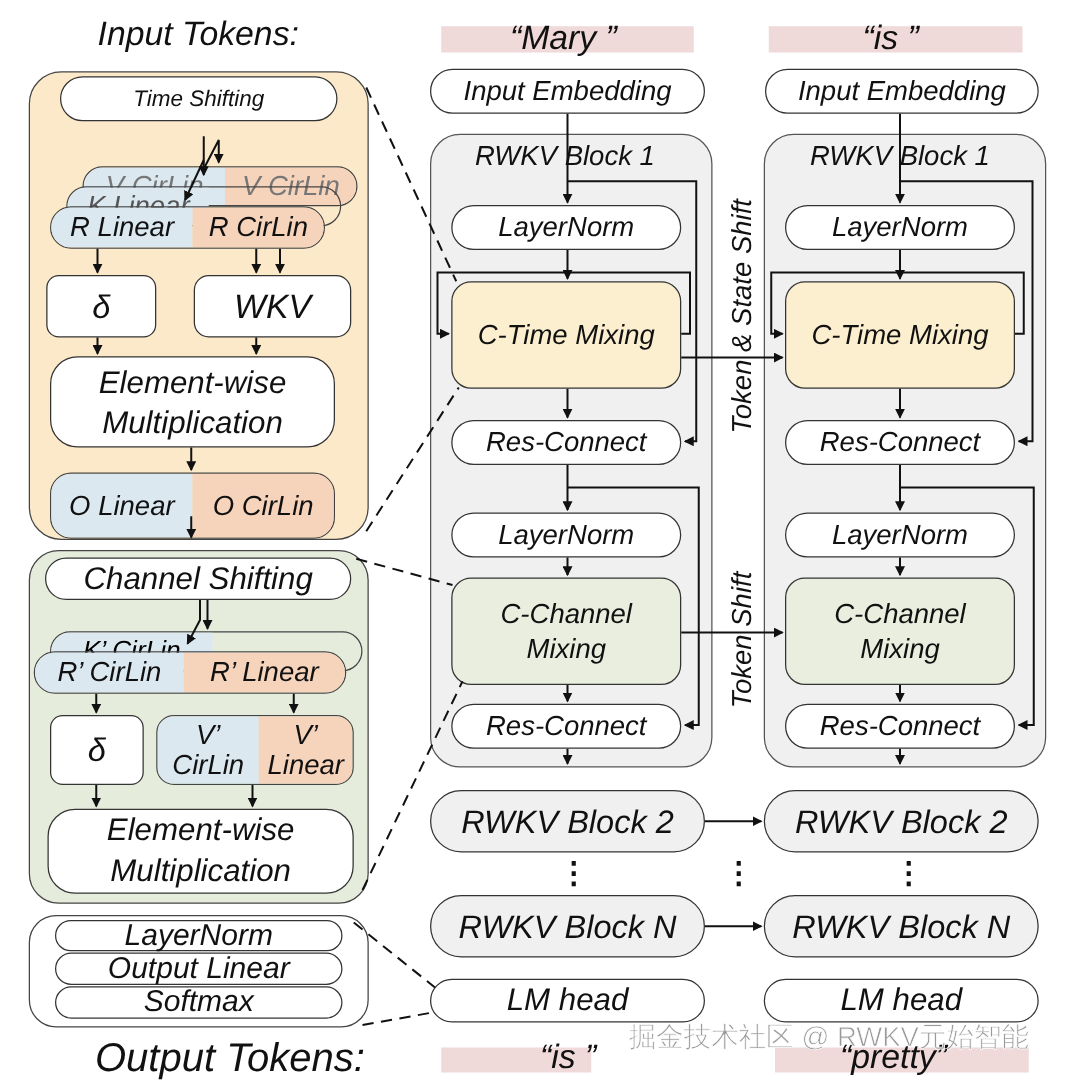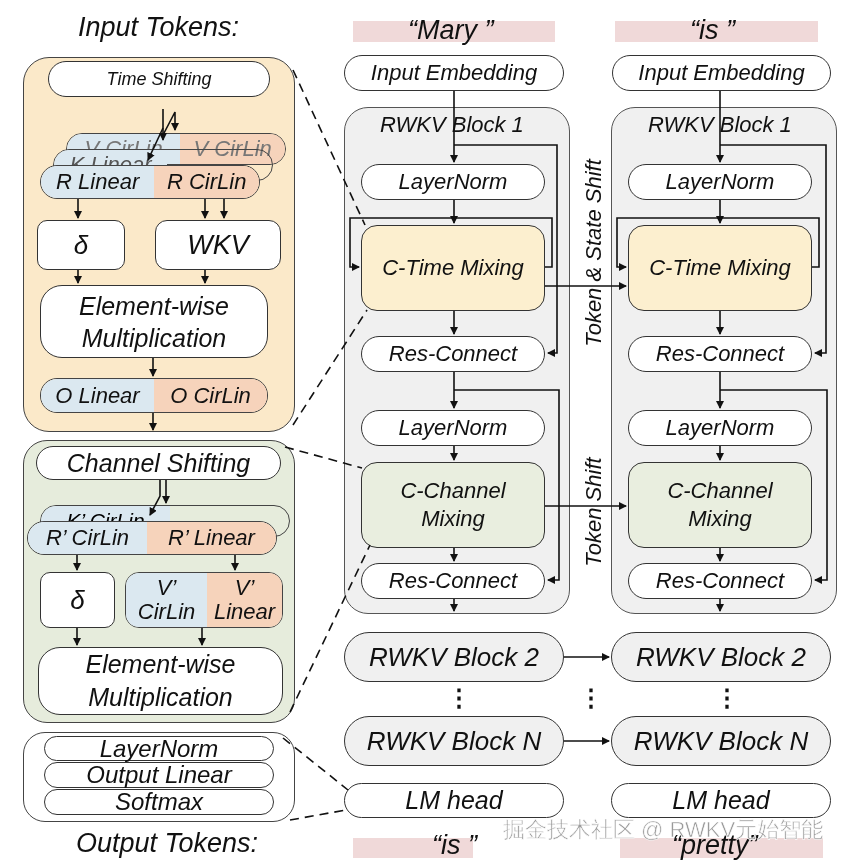--- a/index.html
+++ b/index.html
@@ -52,21 +52,21 @@
 <div class="pill" style="left:37px; top:220px; width:88px; height:50px; border-radius:10px; font-size:26px;">
   <span>δ</span>
 </div>
 <div class="pill" style="left:142px; top:220px; width:126px; height:50px; border-radius:12px; font-size:27px;margin-left:13px;">
   <span>WKV</span>
 </div>
 <div class="pill" style="left:40px; top:285px; width:228px; height:73px; border-radius:22px; font-size:25px; flex-direction:column; line-height:32px;">
   <span>Element-wise</span>
   <span>Multiplication</span>
 </div>
-<div class="split" style="left:40px; top:378px; width:228px; height:35px; border-radius:17px; font-size:22px;">
+<div class="split" style="left:40px; top:378px; width:228px; height:53px; border-radius:17px; font-size:22px;">
   <div class="l" style="width:50%;">
       <span>O Linear</span>
     </div>
   <div class="r" style="width:50%;">
       <span>O CirLin</span>
     </div>
 </div>
 
 <div class="abs" style="left:23px; top:440px; width:272px; height:283px; background:#e6ecdc; border:1.5px solid #444; border-radius:24px;"></div>
 
@@ -108,21 +108,21 @@
 <div class="pill" style="left:44px; top:736px; width:230px; height:25px; border-radius:13px; font-size:24px; font-style:normal;">
   <span style="font-style:italic;">LayerNorm</span>
 </div>
 <div class="pill" style="left:44px; top:762px; width:230px; height:26px; border-radius:13px; font-size:24px;">
   <span>Output Linear</span>
 </div>
 <div class="pill" style="left:44px; top:789px; width:230px; height:26px; border-radius:13px; font-size:24px;">
   <span>Softmax</span>
 </div>
 
-<div class="t" style="left:76px; top:828px; font-size:27px;">Output Tokens:</div>
+<div class="t" style="left:76px; top:828px; font-size:32px;">Output Tokens:</div>
 
 <div class="tokbar" style="left: 353px; top: 21px; width: 202px; height: 21px; background: rgb(240, 217, 217);"></div>
 <div class="t" style="left:408px; top:15px; font-size:27px;">“Mary ”</div>
 
 <div class="pill" style="left:344px; top:55px; width:220px; height:36px; border-radius:18px; font-size:22px;">
   <span>Input Embedding</span>
 </div>
 
 <div class="abs" style="left:344px; top:107px; width:226px; height:507px; background:#f0f0f0; border:1.5px solid #555; border-radius:24px;"></div>
 <div class="t" style="left:380px; top:112px; font-size:22px;">RWKV Block 1</div>

